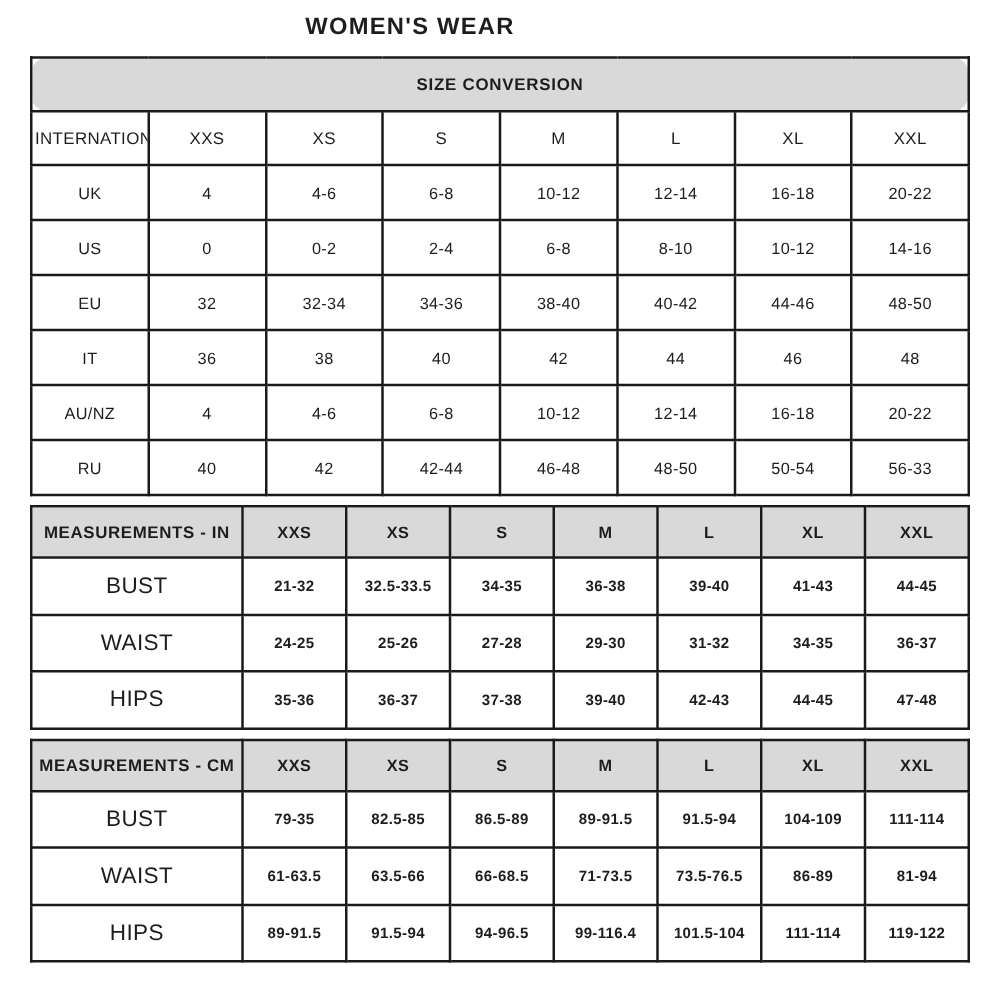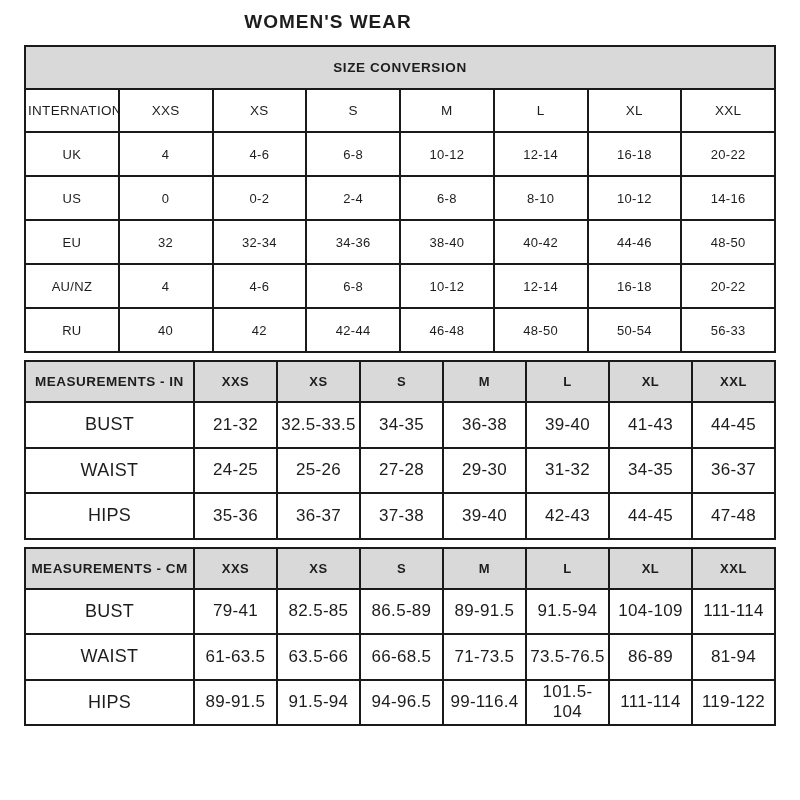--- a/index.html
+++ b/index.html
@@ -42,36 +42,37 @@
     overflow: hidden;
     letter-spacing: 0.3px;
   }
   
   .t-conv .caption-row th {
     height: 41px;
     background: #d9d9d9;
     font-size: 13.5px;
     font-weight: 700;
     letter-spacing: 0.6px;
+    border-radius: 13px;
   }
   .t-conv .head-row td { height: 41px; font-size: 13.5px; font-weight: 400; background: #ffffff; }
   .t-conv tbody td { height: 42px; font-size: 13px; font-weight: 400; }
   .t-conv td.first-col, .t-conv th.first-col { width: 130px; }
   
   .t-meas { margin-top: 7px; }
   .t-meas .head-row th {
     height: 39px;
     background: #d9d9d9;
     font-size: 13px;
     font-weight: 700;
     letter-spacing: 0.5px;
   }
   .t-meas th.first-col { width: 163px; font-size: 13.5px; }
   .t-meas tbody .row-label { font-size: 18px; font-weight: 400; }
-  .t-meas tbody td { height: 43.5px; font-size: 17px; font-weight: 400; }
+  .t-meas tbody td { height: 43.5px; font-size: 12px; font-weight: 700; }
 </style>
 </head>
 <body>
 
 <div class="page">
 
   <h1 class="page-title">WOMEN'S WEAR</h1>
 
   <table class="t-conv">
     <thead>
@@ -114,20 +115,30 @@
           <td class="row-label first-col">EU</td>
           <td>32</td>
           <td>32-34</td>
           <td>34-36</td>
           <td>38-40</td>
           <td>40-42</td>
           <td>44-46</td>
           <td>48-50</td>
         </tr>
         <tr>
+          <td class="row-label first-col">IT</td>
+          <td>36</td>
+          <td>38</td>
+          <td>40</td>
+          <td>42</td>
+          <td>44</td>
+          <td>46</td>
+          <td>48</td>
+        </tr>
+        <tr>
           <td class="row-label first-col">AU/NZ</td>
           <td>4</td>
           <td>4-6</td>
           <td>6-8</td>
           <td>10-12</td>
           <td>12-14</td>
           <td>16-18</td>
           <td>20-22</td>
         </tr>
         <tr>
@@ -199,21 +210,21 @@
           <th>S</th>
           <th>M</th>
           <th>L</th>
           <th>XL</th>
           <th>XXL</th>
         </tr>
     </thead>
     <tbody>
         <tr>
           <td class="row-label first-col">BUST</td>
-          <td>79-41</td>
+          <td>79-35</td>
           <td>82.5-85</td>
           <td>86.5-89</td>
           <td>89-91.5</td>
           <td>91.5-94</td>
           <td>104-109</td>
           <td>111-114</td>
         </tr>
         <tr>
           <td class="row-label first-col">WAIST</td>
           <td>61-63.5</td>

